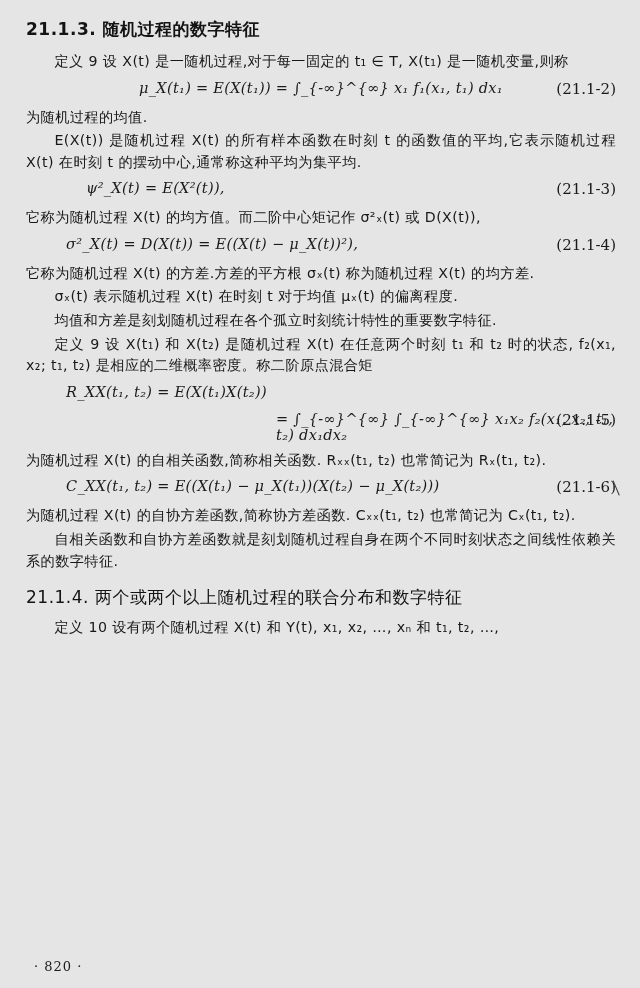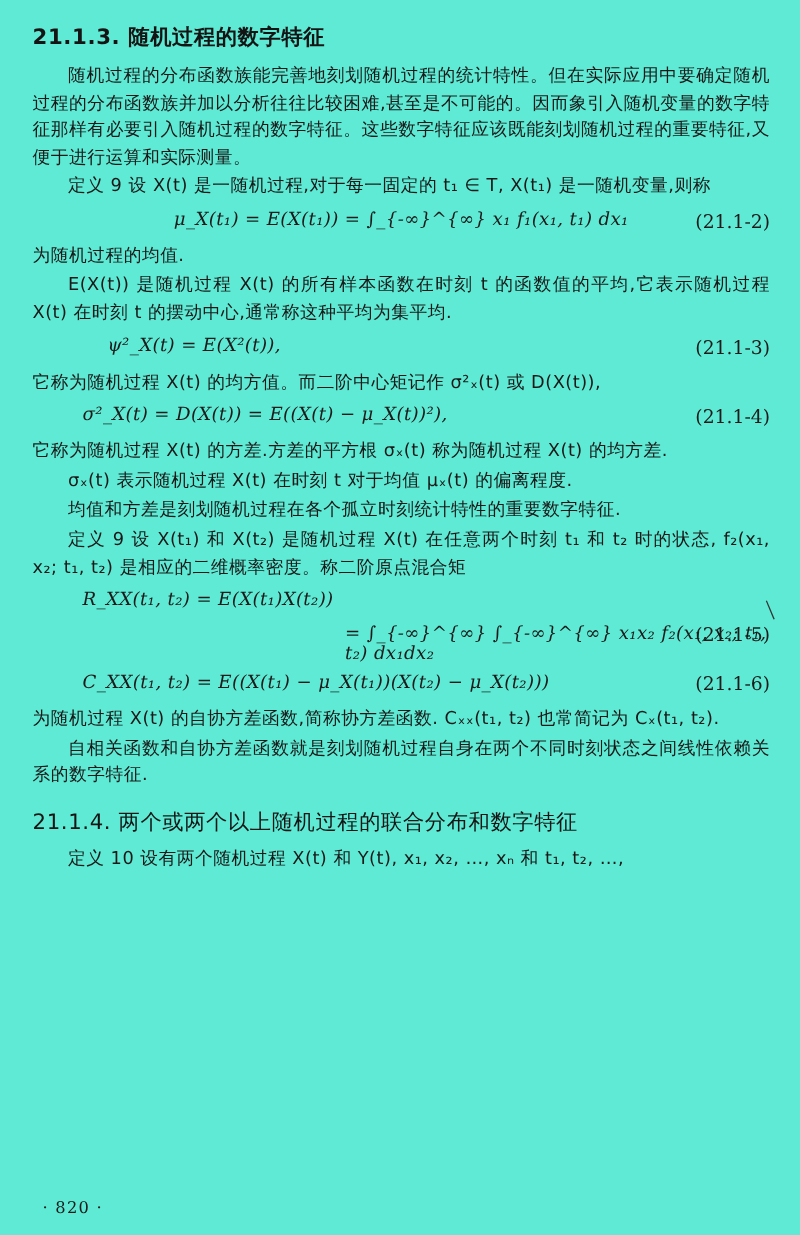--- a/index.html
+++ b/index.html
@@ -15,21 +15,21 @@
     position: relative;
     overflow: hidden;
   }
   .page {
     position: relative;
     width: 640px;
     height: 988px;
     padding: 0;
     box-sizing: border-box;
     
-    background: #5eead4;
+    background: #e5e5e5;
   }
   .content {
     position: absolute;
     left: 26px;
     top: 18px;
     width: 590px;
   }
   .sec-head {
     font-size: 17px;
     font-weight: bold;
@@ -113,21 +113,20 @@
   }
 </style>
 </head>
 <body>
 
 <div class="page">
   <div class="content">
 
     <h2 class="sec-head">21.1.3. 随机过程的数字特征</h2>
 
-    <p class="body">随机过程的分布函数族能完善地刻划随机过程的统计特性。但在实际应用中要确定随机过程的分布函数族并加以分析往往比较困难,甚至是不可能的。因而象引入随机变量的数字特征那样有必要引入随机过程的数字特征。这些数字特征应该既能刻划随机过程的重要特征,又便于进行运算和实际测量。</p>
 
     <p class="body">定义 9  设 X(t) 是一随机过程,对于每一固定的 t₁ ∈ T, X(t₁) 是一随机变量,则称</p>
 
     <div class="eq-row">
       <div class="eq-center">μ_X(t₁) = E(X(t₁)) = ∫_{-∞}^{∞} x₁ f₁(x₁, t₁) dx₁</div>
       <span class="eq-num">(21.1-2)</span>
     </div>
 
     <p class="body noind">为随机过程的均值.</p>
 
@@ -156,20 +155,21 @@
 
     <div class="eq-row">
       <div class="eq-left-ind2">R_XX(t₁, t₂) = E(X(t₁)X(t₂))</div>
     </div>
 
     <div class="eq-row">
       <div class="eq-right-ind">= ∫_{-∞}^{∞} ∫_{-∞}^{∞} x₁x₂ f₂(x₁, x₂; t₁, t₂) dx₁dx₂</div>
       <span class="eq-num">(21.1-5)</span>
     </div>
 
+    <p class="body noind">为随机过程 X(t) 的自相关函数,简称相关函数. Rₓₓ(t₁, t₂) 也常简记为 Rₓ(t₁, t₂).</p>
 
 
     <div class="eq-row">
       <div class="eq-left-ind2">C_XX(t₁, t₂) = E((X(t₁) − μ_X(t₁))(X(t₂) − μ_X(t₂)))</div>
       <span class="eq-num">(21.1-6)</span>
     </div>
 
     <p class="body noind">为随机过程 X(t) 的自协方差函数,简称协方差函数. Cₓₓ(t₁, t₂) 也常简记为 Cₓ(t₁, t₂).</p>
 
     <p class="body">自相关函数和自协方差函数就是刻划随机过程自身在两个不同时刻状态之间线性依赖关系的数字特征.</p>

